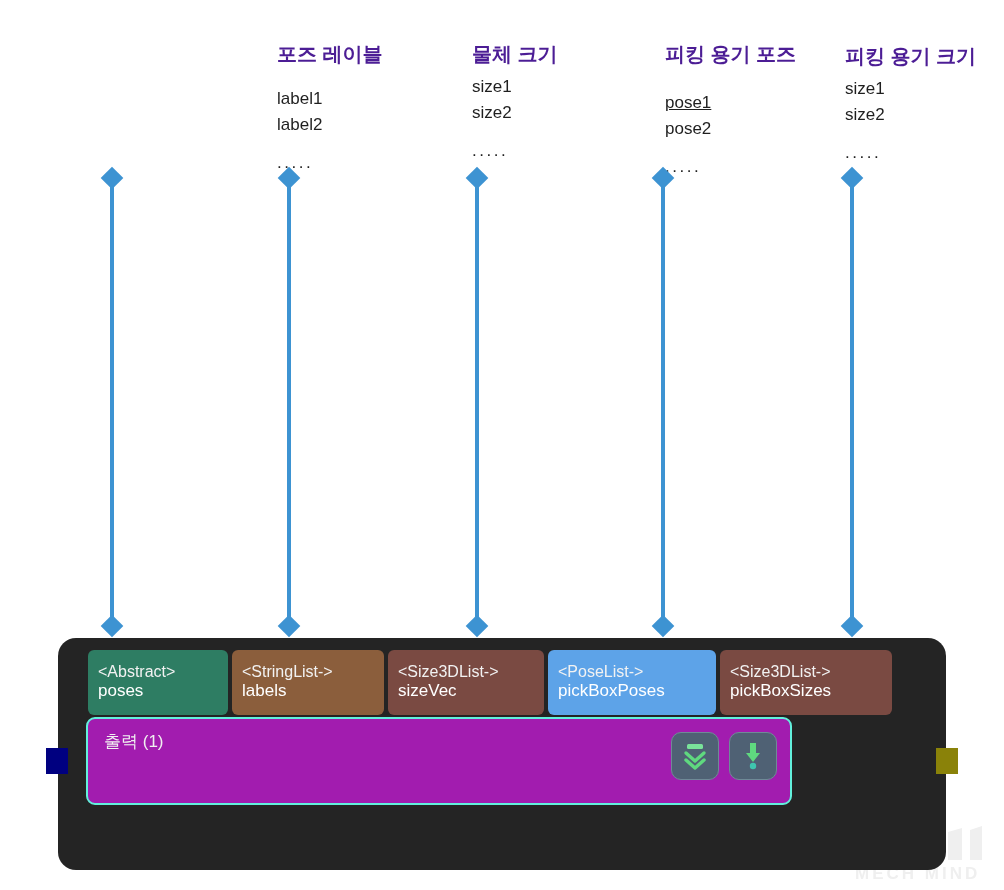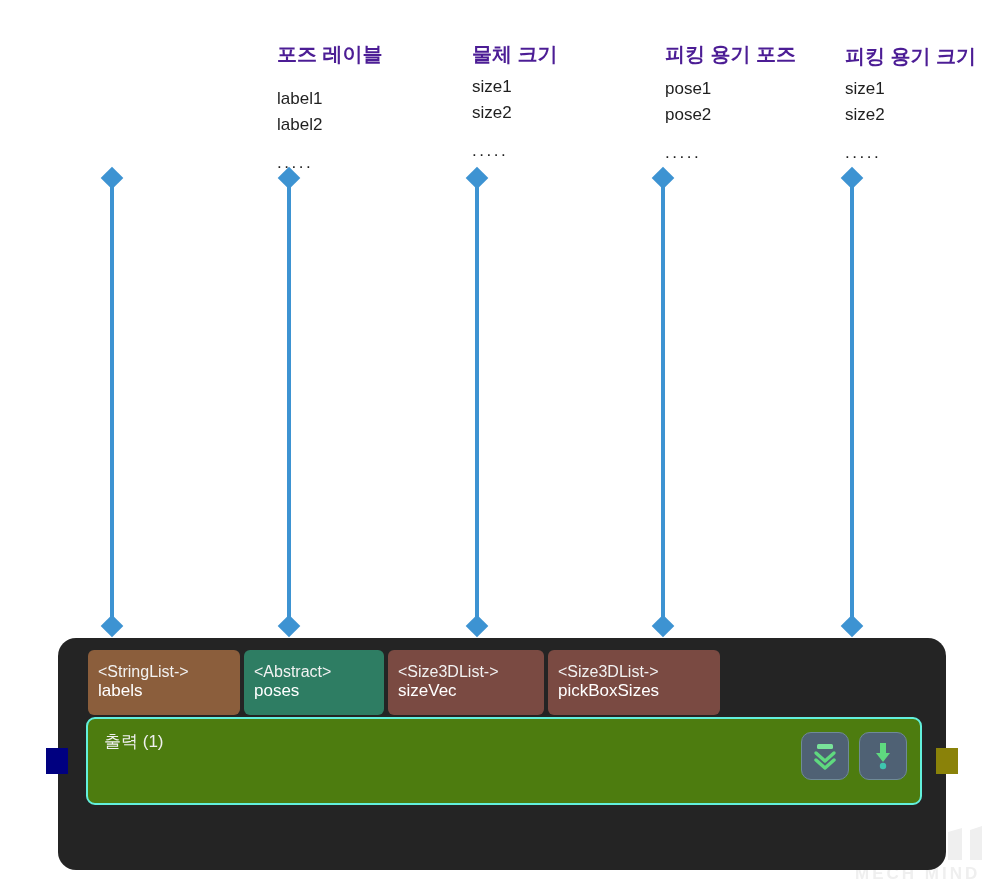--- a/index.html
+++ b/index.html
@@ -104,23 +104,23 @@
     line-height: 1.18;
     color: #ffffff;
     white-space: nowrap;
   }
 
   
   #out-strip {
     position: absolute;
     left: 28px;
     top: 79px;
-    width: 836px;
+    width: 706px;
     height: 88px;
-    background: #4d7c0f;
+    background: #a21caf;
     border: 2px solid #62f0dc;
     border-radius: 9px;
     box-sizing: border-box;
   }
   #out-label {
     position: absolute;
     left: 16px;
     top: 11px;
     font-size: 17px;
     color: #f0f0f0;
@@ -195,21 +195,21 @@
 
   <div class="ann" id="ann-2" style="left:472px; top:42px;">
     <div class="ann-title">물체 크기</div>
     <div class="ann-line" style="margin-top:8px;">size1</div>
     <div class="ann-line">size2</div>
     <div class="ann-dots">.....</div>
   </div>
 
   <div class="ann" id="ann-3" style="left:665px; top:42px;">
     <div class="ann-title">피킹 용기 포즈</div>
-    <div class="ann-line" style="margin-top:10px;">pose1</div>
+    <div class="ann-line" style="margin-top:24px;text-decoration:underline;">pose1</div>
     <div class="ann-line">pose2</div>
     <div class="ann-dots">.....</div>
   </div>
 
   <div class="ann" id="ann-4" style="left:845px; top:44px;">
     <div class="ann-title">피킹 용기 크기</div>
     <div class="ann-line" style="margin-top:8px;">size1</div>
     <div class="ann-line">size2</div>
     <div class="ann-dots">.....</div>
   </div>
@@ -248,35 +248,39 @@
     <div id="wm-text">MECH MIND</div>
   </div>
 
   <div id="node">
 
     <div class="pad" id="pad-left"></div>
     <div class="pad" id="pad-right"></div>
 
     <div id="ports-row">
 
+      <div class="port" style="background:#2e7d63; width:140px;">
+        <div class="ptype">&lt;Abstract&gt;</div>
+        <div class="pname">poses</div>
+      </div>
+
       <div class="port" style="background:#8b5e3c; width:152px;">
         <div class="ptype">&lt;StringList-&gt;</div>
         <div class="pname">labels</div>
       </div>
 
-      <div class="port" style="background:#2e7d63; width:140px;">
-        <div class="ptype">&lt;Abstract&gt;</div>
-        <div class="pname">poses</div>
-      </div>
-
       <div class="port" style="background:#7a4a42; width:156px;">
         <div class="ptype">&lt;Size3DList-&gt;</div>
         <div class="pname">sizeVec</div>
       </div>
 
+      <div class="port" style="background:#5da3e8; width:168px;">
+        <div class="ptype">&lt;PoseList-&gt;</div>
+        <div class="pname">pickBoxPoses</div>
+      </div>
 
       <div class="port" style="background:#7a4a42; width:172px;">
         <div class="ptype">&lt;Size3DList-&gt;</div>
         <div class="pname">pickBoxSizes</div>
       </div>
 
     </div>
 
     <div id="out-strip">
       <div id="out-label">출력 (1)</div>

